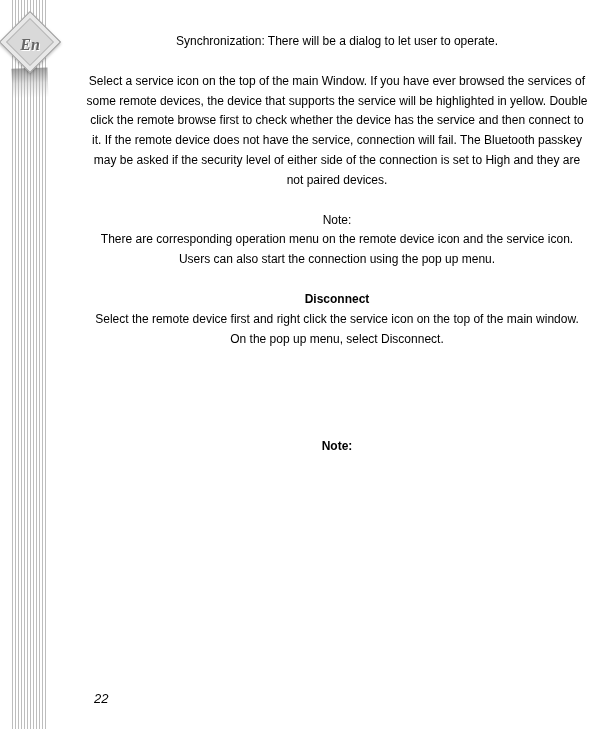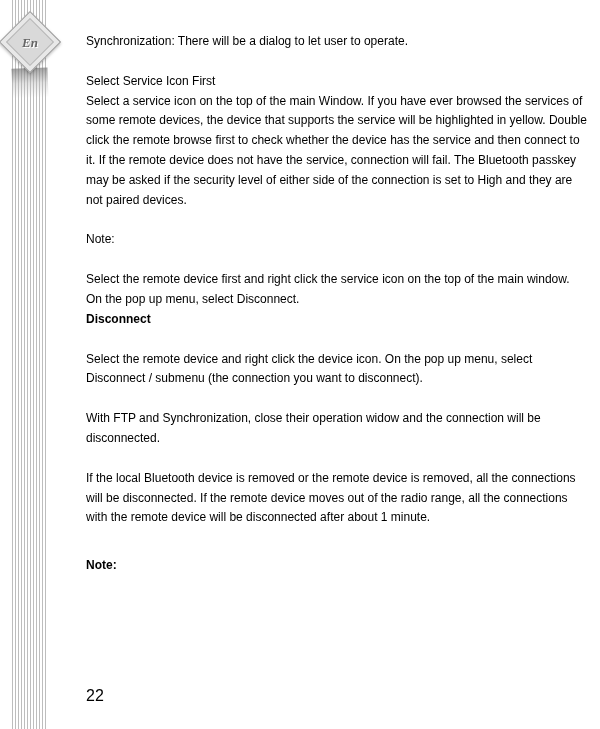--- a/index.html
+++ b/index.html
@@ -69,21 +69,21 @@
   }
   .diamond-badge .en {
     position: absolute;
     width: 44px;
     top: 12px;
     left: 0;
     text-align: center;
     font-family: "Times New Roman", serif;
     font-style: italic;
     font-weight: bold;
-    font-size: 13px;
+    font-size: 16px;
     color: #666;
     text-shadow: 1px 1px 0 #fff;
   }
   .band-fade {
     position: absolute;
     top: 68px;
     left: 0;
     width: 36px;
     height: 30px;
     background: linear-gradient(180deg,
@@ -91,33 +91,35 @@
       rgba(180,180,180,0.4) 50%,
       rgba(255,255,255,0) 100%);
     z-index:1;
     transform: rotate(-2deg);
   }
   .content {
     position: absolute;
     top: 32px;
     left: 86px;
     width: 502px;
+    text-align: center;
   }
   .para {
     margin: 0;
   }
   .spacer {
     height: 20px;
   }
   .bold { font-weight: bold; }
   .page-number {
     position: absolute;
     bottom: 20px;
-    left: 86px;
-    font-size: 16px;
+    left: 94px;
+    font-size: 13px;
+    font-style: italic;
   }
 </style>
 </head>
 <body>
 
 <div class="page">
 
   <div class="side-decor">
     <div class="stripes"></div>
     <div class="band-fade"></div>
@@ -127,43 +129,40 @@
       <div class="en">En</div>
     </div>
   </div>
 
   <div class="content">
 
     <p class="para">Synchronization: There will be a dialog to let user to operate.</p>
 
     <div class="spacer"></div>
 
-    <p class="para">Select Service Icon First</p>
     <p class="para">Select a service icon on the top of the main Window. If you have ever browsed the services of some remote devices, the device that supports the service will be highlighted in yellow. Double click the remote browse first to check whether the device has the service and then connect to it. If the remote device does not have the service, connection will fail. The Bluetooth passkey may be asked if the security level of either side of the connection is set to High and they are not paired devices.</p>
 
     <div class="spacer"></div>
 
     <p class="para">Note:</p>
+    <p class="para">There are corresponding operation menu on the remote device icon and the service icon. Users can also start the connection using the pop up menu.</p>
 
     <div class="spacer"></div>
 
+    <p class="para bold">Disconnect</p>
     <p class="para">Select the remote device first and right click the service icon on the top of the main window. On the pop up menu, select Disconnect.</p>
-    <p class="para bold">Disconnect</p>
 
     <div class="spacer"></div>
 
-    <p class="para">Select the remote device and right click the device icon. On the pop up menu, select Disconnect / submenu (the connection you want to disconnect).</p>
 
     <div class="spacer"></div>
 
-    <p class="para">With FTP and Synchronization, close their operation widow and the connection will be disconnected.</p>
 
     <div class="spacer"></div>
 
-    <p class="para">If the local Bluetooth device is removed or the remote device is removed, all the connections will be disconnected. If the remote device moves out of the radio range, all the connections with the remote device will be disconnected after about 1 minute.</p>
 
     <div class="spacer"></div>
     <div style="height:8px"></div>
 
     <p class="para bold">Note:</p>
 
   </div>
 
   <div class="page-number">22</div>
 

